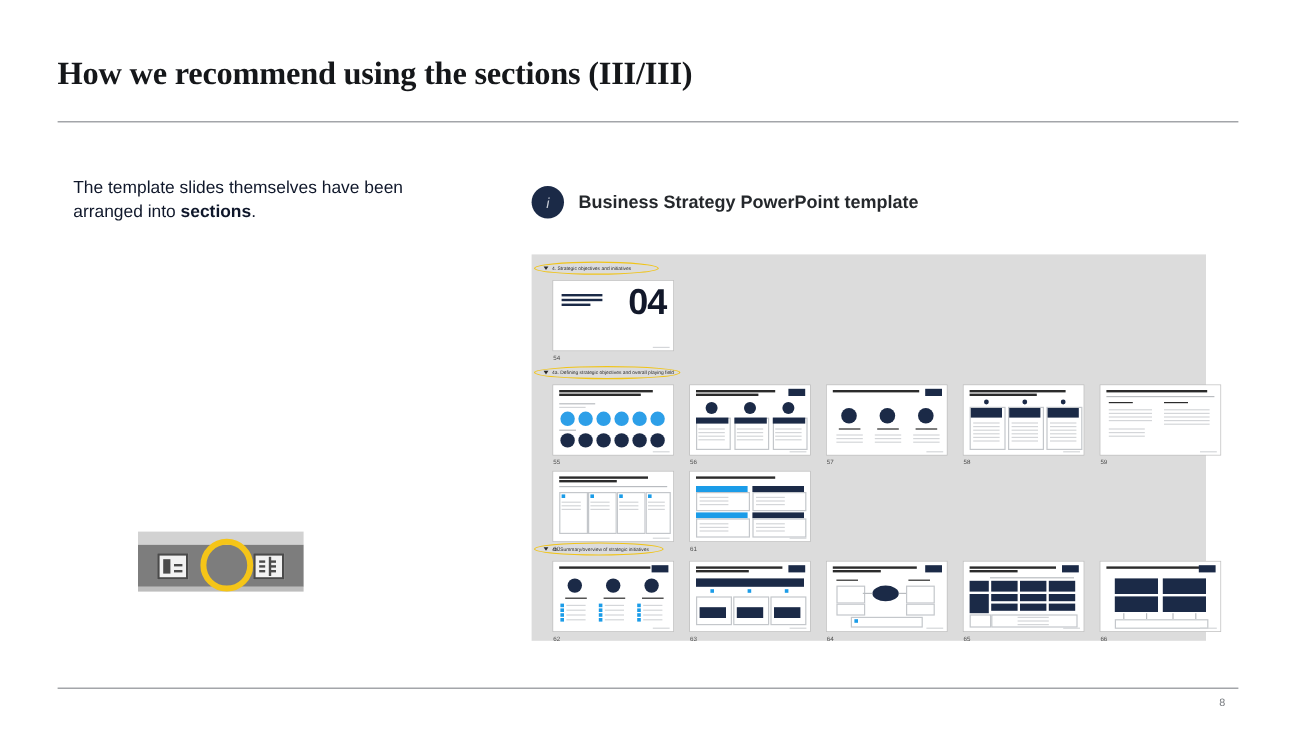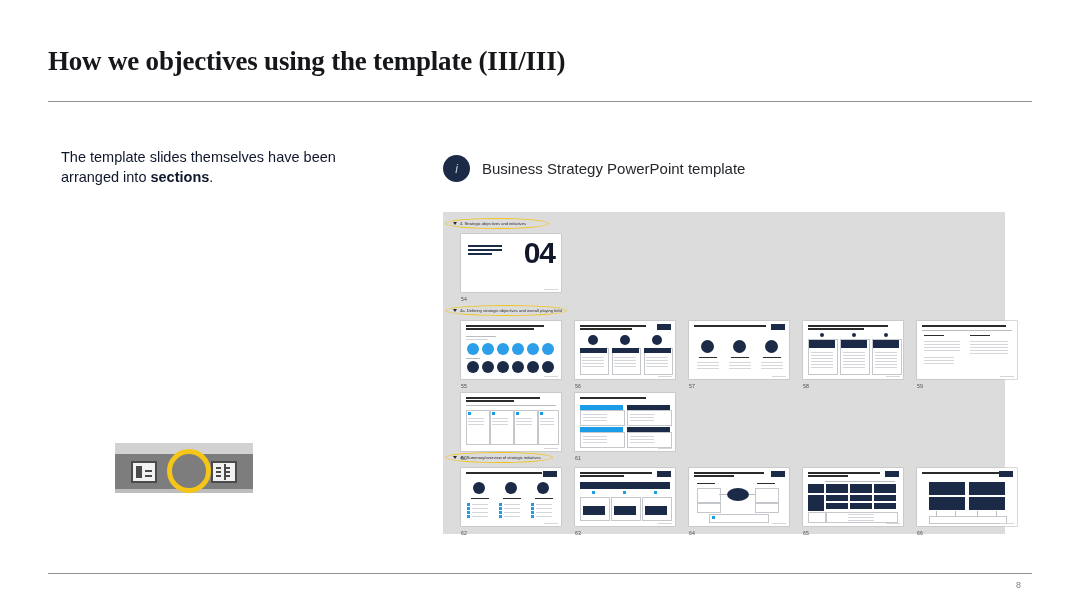--- a/index.html
+++ b/index.html
@@ -94,21 +94,21 @@
   }
 
   
   .info-badge{
     position:absolute;left:443px;top:155px;width:27px;height:27px;border-radius:50%;
     background:#1b2a47;color:#c9ced8;font-size:12px;
     display:flex;align-items:center;justify-content:center;font-style:italic;
   }
   .deck-title{
     position:absolute;left:482px;top:160px;
-    font-size:15px;color:#25282c;
+    font-size:15px;color:#25282c;font-weight:bold;
   }
 
   
   .sorter-panel{
     position:absolute;left:443px;top:212px;width:562px;height:322px;
     background:#dcdcdc;
   }
   .section-label{
     position:absolute;height:11px;
     font-size:4.1px;color:#2b2b2b;white-space:nowrap;
@@ -155,21 +155,21 @@
   .s54-num{
     position:absolute;right:6px;top:4px;
     font-family:"Liberation Sans",sans-serif;
     font-weight:bold;font-size:30px;color:#12182a;line-height:30px;
     letter-spacing:-1px;
   }
 </style>
 </head>
 <body>
 
-<div class="page-title">How we objectives using the template (III/III)</div>
+<div class="page-title">How we recommend using the sections (III/III)</div>
 <div class="title-rule"></div>
 
 <div class="left-col">
   <p class="para"><span>The template slides themselves have been arranged into </span><b>sections</b><span>.</span></p>
 </div>
 
 <div class="viewbar-wrap">
   <div class="viewbar-top"></div>
   <div class="viewbar">
     <div class="vb-icon ic-normal"></div>

